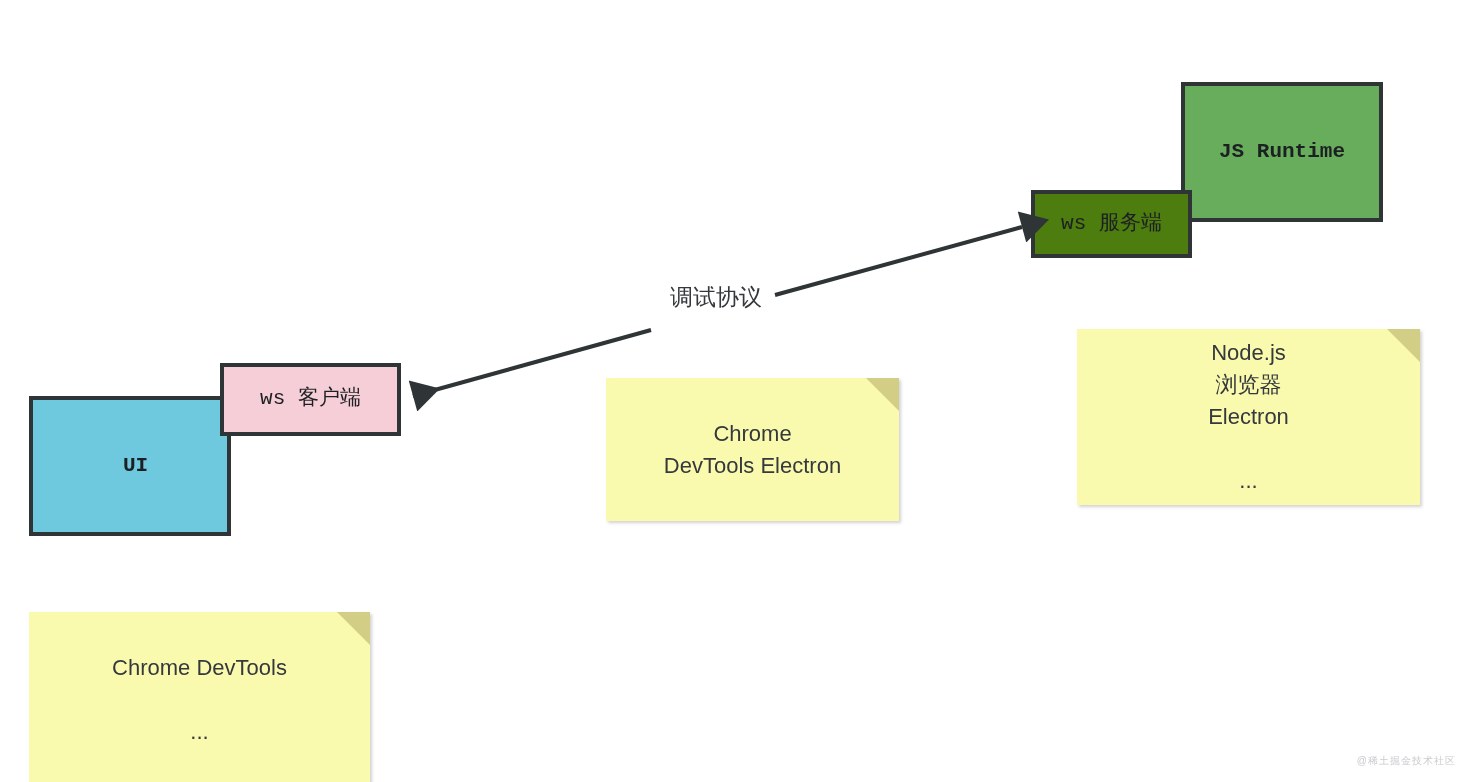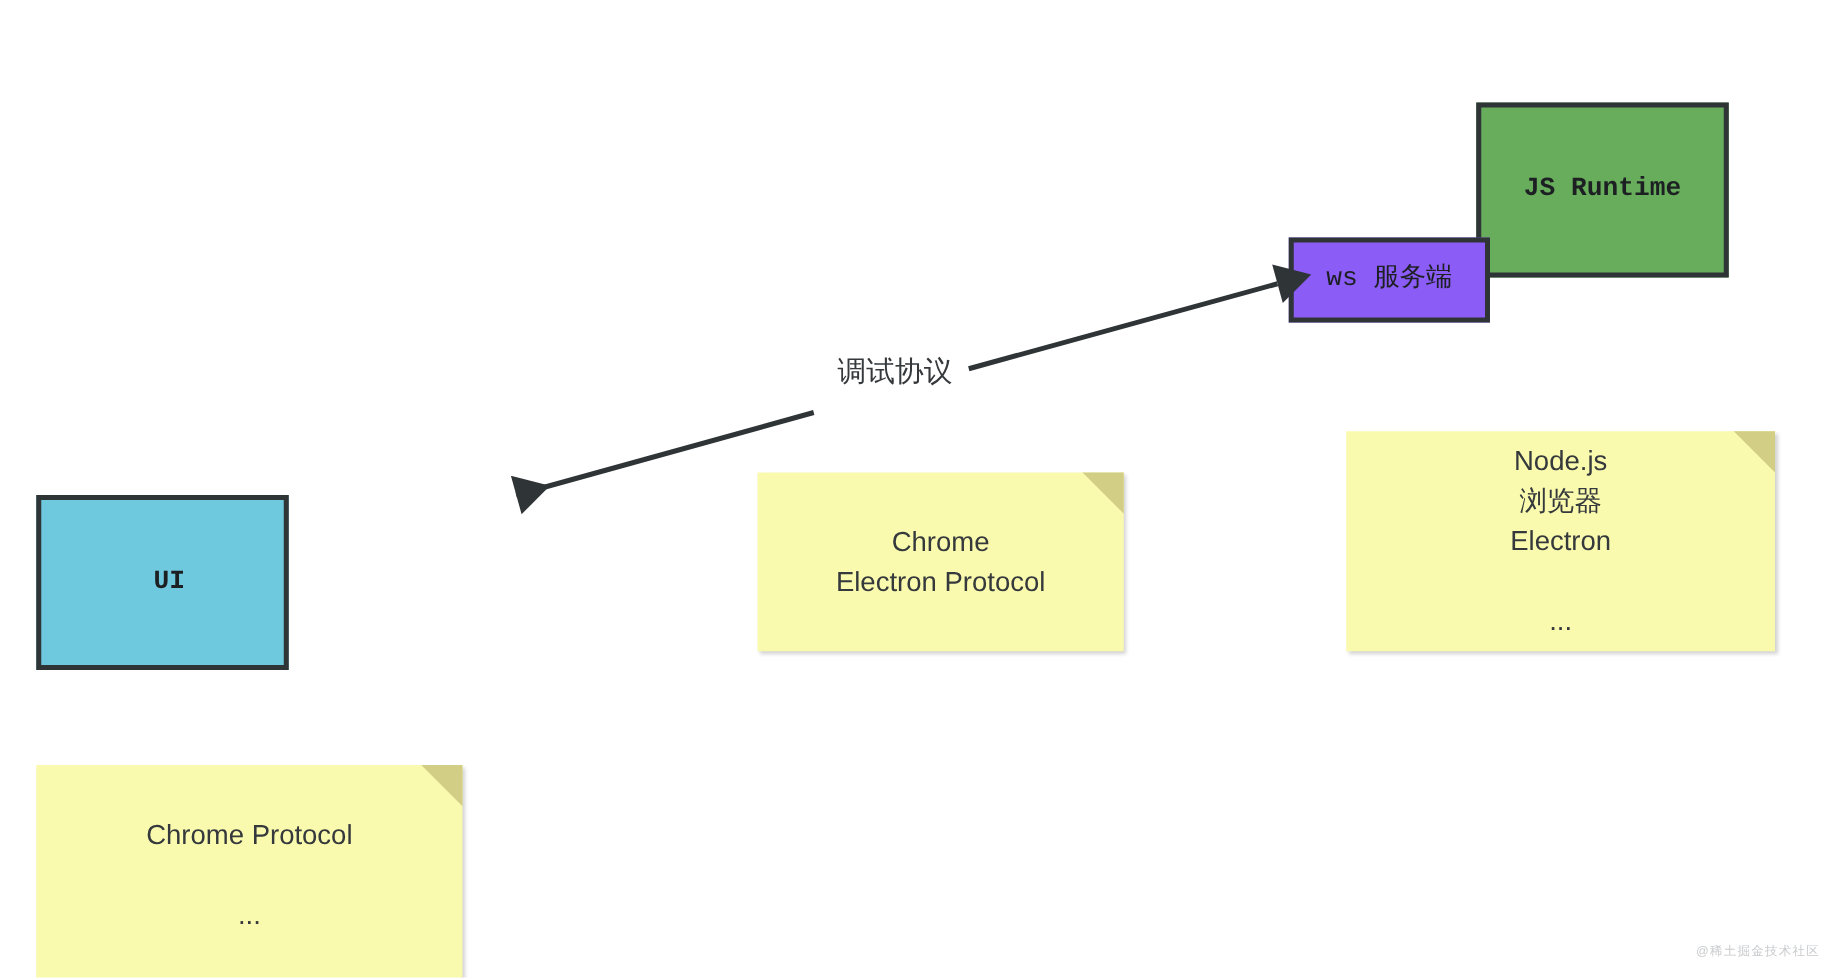--- a/index.html
+++ b/index.html
@@ -35,21 +35,21 @@
     padding-left:11px;
   }
   #node-ws-client{
     left:220px;top:363px;width:181px;height:73px;
     background:#f6ced8;
     font-size:21px;
     z-index:4;
   }
   #node-ws-server{
     left:1031px;top:190px;width:161px;height:68px;
-    background:#8b5cf6;
+    background:#4d7c0f;
     font-size:21px;
     z-index:4;
   }
   #node-js-runtime{
     left:1181px;top:82px;width:202px;height:140px;
     background:#67ad5b;
     font-size:21px;font-weight:bold;
     z-index:3;
   }
 
@@ -71,21 +71,21 @@
   .note .fold{
     position:absolute;
     top:0;right:0;
     width:0;height:0;
     border-top:33px solid #d2ce85;
     border-left:33px solid transparent;
   }
   .note-text{white-space:pre-line;padding:0 12px;}
 
   #note-cdp{left:606px;top:378px;width:293px;height:143px;}
-  #note-runtimes{left:1077px;top:345px;width:343px;height:176px;}
+  #note-runtimes{left:1077px;top:329px;width:343px;height:176px;}
   #note-devtools{left:29px;top:612px;width:341px;height:176px;}
 
   
   #arrow-layer{position:absolute;left:0;top:0;width:1474px;height:782px;z-index:5;pointer-events:none;}
 
   
   #edge-label{
     position:absolute;
     left:664px;top:281px;
     font-size:23px;
@@ -126,46 +126,49 @@
 
     <line x1="775" y1="295" x2="1022" y2="227" stroke="#2f3437" stroke-width="4" marker-end="url(#head-right)"></line>
   </svg>
 
   <div id="edge-label">调试协议</div>
 
   <div class="node" id="node-ui">
     <span class="node-label">UI</span>
   </div>
 
+  <div class="node" id="node-ws-client">
+    <span class="node-label">ws 客户端</span>
+  </div>
 
   <div class="node" id="node-ws-server">
     <span class="node-label">ws 服务端</span>
   </div>
 
   <div class="node" id="node-js-runtime">
     <span class="node-label">JS Runtime</span>
   </div>
 
   <div class="note" id="note-cdp">
     <span class="fold"></span>
     <span class="note-text">Chrome
-Electron Protocol</span>
+DevTools Electron</span>
   </div>
 
   <div class="note" id="note-runtimes">
     <span class="fold"></span>
     <span class="note-text">Node.js
 浏览器
 Electron
 
 ...</span>
   </div>
 
   <div class="note" id="note-devtools">
     <span class="fold"></span>
-    <span class="note-text">Chrome Protocol
+    <span class="note-text">Chrome DevTools
 
 ...</span>
   </div>
 
   <div id="watermark">@稀土掘金技术社区</div>
 
 </div>
 
 </body></html>

